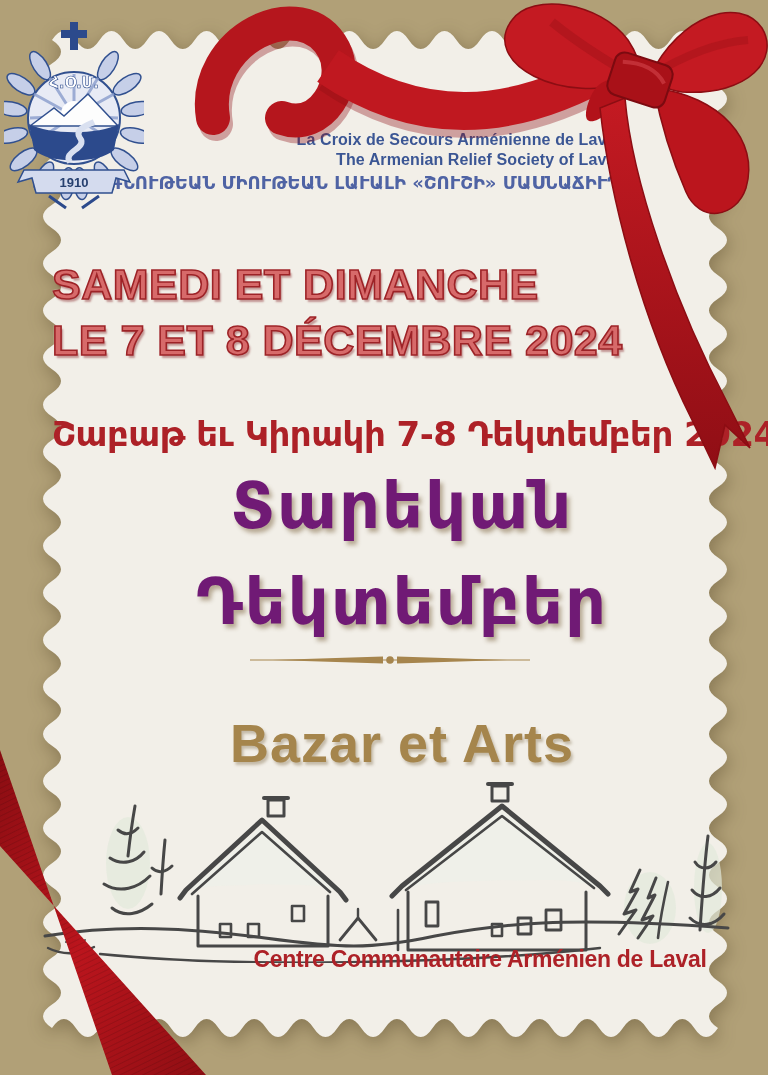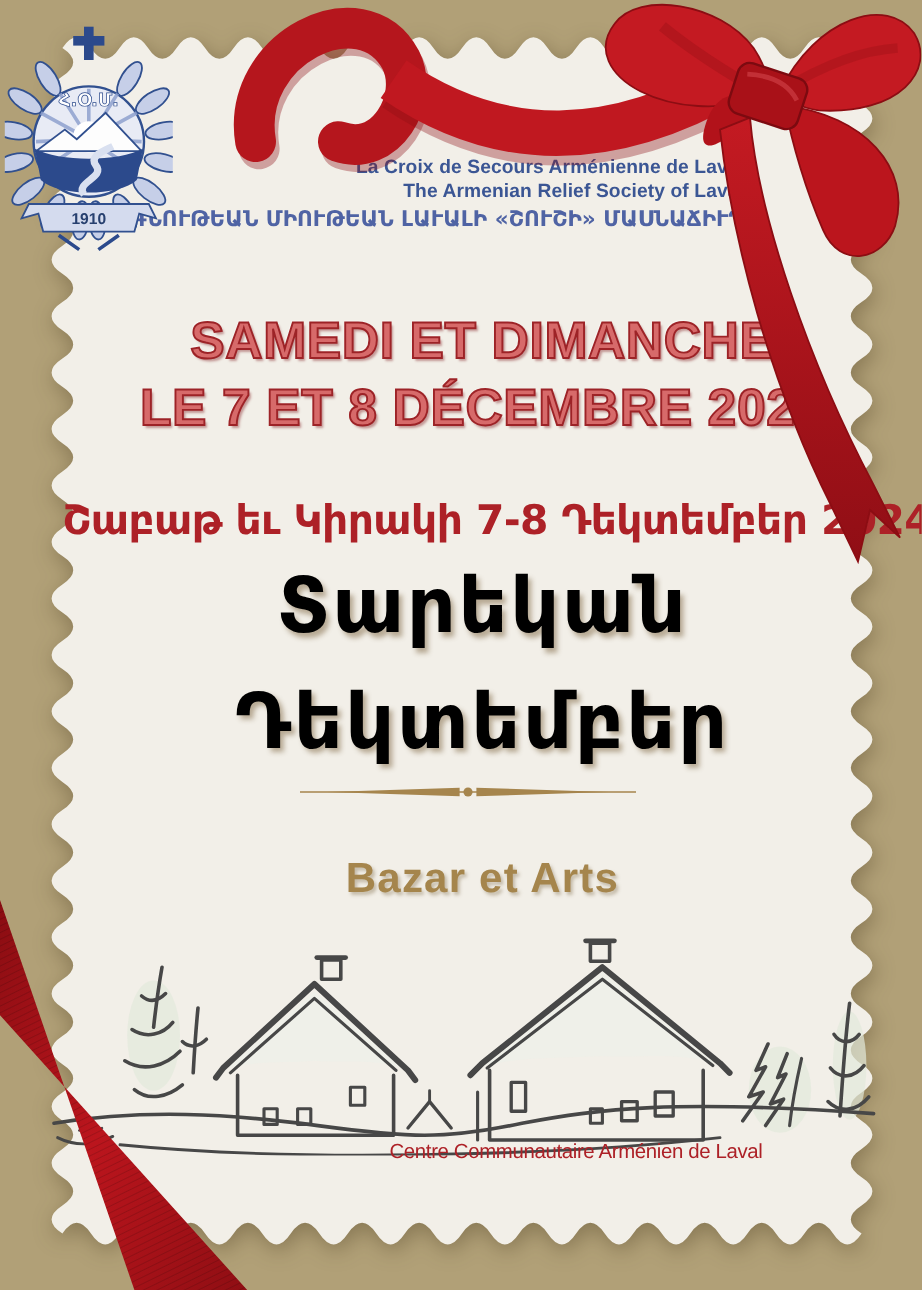--- a/index.html
+++ b/index.html
@@ -8,42 +8,42 @@
   .bg{position:absolute;inset:0;background:#b1a077;}
   .stamp-svg{position:absolute;left:0;top:0;width:768px;height:1075px;
              filter:drop-shadow(2px 5px 9px rgba(60,45,20,.35));}
   .abs{position:absolute;}
   
   .org-block{right:148px;top:130px;text-align:right;line-height:20px;}
   .org-fr,.org-en{font-size:16px;font-weight:600;color:#3b5694;letter-spacing:.1px;}
   .org-hy{font-size:18px;font-weight:600;color:#4f63a4;margin-top:3px;
           font-family:"DejaVu Sans",sans-serif;white-space:nowrap;}
   
-  .title-block{left:52px;top:256px;width:700px;text-align:center;}
+  .title-block{left:52px;top:256px;width:700px;text-align:left;}
   .title-line{font-size:43px;line-height:56px;font-weight:800;letter-spacing:.5px;
       color:#d76a6a;-webkit-text-stroke:1.6px #9d2327;
       text-shadow:2px 3px 2px rgba(125,21,25,.40), -1px -1px 1px rgba(255,255,255,.55);}
   
   .date-hy{left:52px;top:414px;width:676px;text-align:center;white-space:nowrap;
       font-family:"DejaVu Sans",sans-serif;font-weight:bold;font-size:34px;
       letter-spacing:-.5px;color:#ad2127;}
   
   .gold-block{left:52px;top:458px;width:700px;text-align:center;
       font-family:"DejaVu Sans",sans-serif;font-weight:bold;font-size:64px;
-      line-height:96px;color:#000000;letter-spacing:2px;
+      line-height:96px;color:#701a75;letter-spacing:2px;
       text-shadow:3px 4px 4px rgba(110,85,45,.45);}
   
   .divider{left:52px;top:652px;width:676px;display:flex;justify-content:center;}
   
   .bazar{left:52px;top:712px;width:700px;text-align:center;font-weight:bold;
-      font-size:35px;color:#a5854c;letter-spacing:1px;
+      font-size:54px;color:#a5854c;letter-spacing:1px;
       text-shadow:2px 3px 3px rgba(110,85,45,.35);}
   
-  .venue-block{left:192px;top:944px;width:576px;text-align:center;font-weight:normal;
-      font-size:17px;line-height:31px;letter-spacing:-.3px;color:#ad2127;}
+  .venue-block{left:192px;top:944px;width:576px;text-align:center;font-weight:bold;
+      font-size:23px;line-height:31px;letter-spacing:-.3px;color:#ad2127;}
   
   .logo-svg{left:4px;top:22px;width:140px;height:190px;}
   .houses-svg{left:40px;top:778px;width:690px;height:185px;}
   .ribbon-top-svg{left:180px;top:0;width:588px;height:480px;}
   .ribbon-bl-svg{left:0;top:660px;width:340px;height:415px;}
 </style>
 </head>
 <body>
 
 <div class="poster">

